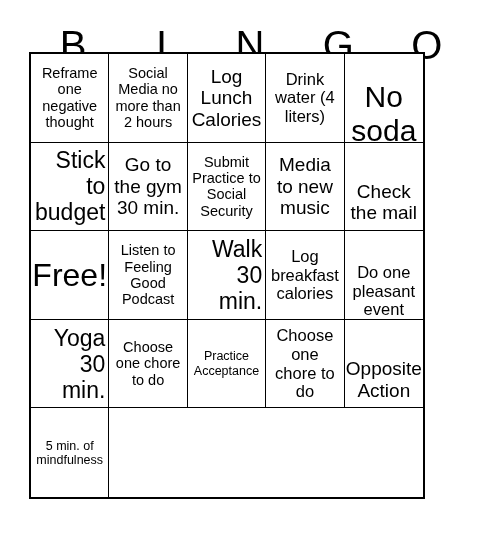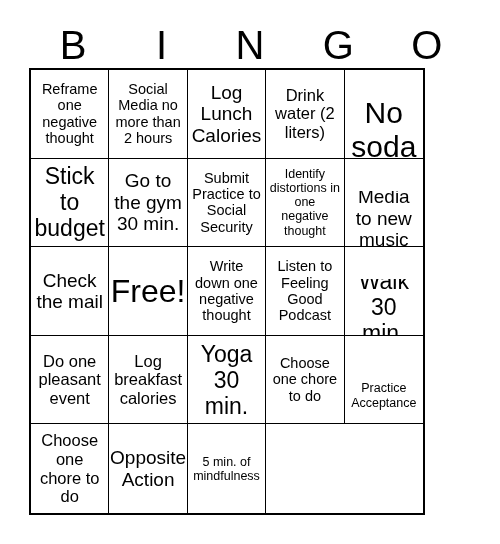--- a/index.html
+++ b/index.html
@@ -43,21 +43,21 @@
     font-weight: 400;
     letter-spacing: 0px;
     color: #000000;
     user-select: none;
   }
 
   
   .grid {
     position: absolute;
     left: 29px;
-    top: 68px;
+    top: 52px;
     width: 396px;
     height: 447px;
     box-sizing: border-box;
     border: 2px solid #000000;
     display: grid;
     grid-template-columns: repeat(5, 1fr);
     grid-template-rows: repeat(5, 1fr);
     background: #ffffff;
   }
 
@@ -81,21 +81,21 @@
     display: block;
     line-height: 1.13;
     word-wrap: break-word;
   }
 
   
   .fs-xs  .cell-text { font-size: 12.5px; }
   .fs-s   .cell-text { font-size: 14.5px; }
   .fs-m   .cell-text { font-size: 16.5px; }
   .fs-l   .cell-text { font-size: 19px; }
-  .fs-xl  .cell-text { font-size: 23px; }
+  .fs-xl  .cell-text { font-size: 23px; text-align: right; }
   .fs-xxl .cell-text { font-size: 30px; }
 
   .free .cell-text { font-size: 32px; }
 </style>
 </head>
 <body>
 
 <div class="card">
 
   <div class="header-row">
@@ -110,60 +110,54 @@
       <div class="cell fs-s">
         <span class="cell-text">Reframe one negative thought</span>
       </div>
       <div class="cell fs-s">
         <span class="cell-text">Social Media no more than 2 hours</span>
       </div>
       <div class="cell fs-l">
         <span class="cell-text">Log Lunch Calories</span>
       </div>
       <div class="cell fs-m">
-        <span class="cell-text">Drink water (2 liters)</span>
+        <span class="cell-text">Drink water (4 liters)</span>
       </div>
       <div class="cell fs-xxl">
         <span class="cell-text">No soda</span>
       </div>
       <div class="cell fs-xl">
         <span class="cell-text">Stick to budget</span>
       </div>
       <div class="cell fs-l">
         <span class="cell-text">Go to the gym 30 min.</span>
       </div>
       <div class="cell fs-s">
         <span class="cell-text">Submit Practice to Social Security</span>
       </div>
-      <div class="cell fs-xs">
-        <span class="cell-text">Identify distortions in one negative thought</span>
-      </div>
       <div class="cell fs-l">
         <span class="cell-text">Media to new music</span>
       </div>
       <div class="cell fs-l">
         <span class="cell-text">Check the mail</span>
       </div>
       <div class="cell free">
         <span class="cell-text">Free!</span>
       </div>
       <div class="cell fs-s">
-        <span class="cell-text">Write down one negative thought</span>
-      </div>
-      <div class="cell fs-s">
         <span class="cell-text">Listen to Feeling Good Podcast</span>
       </div>
       <div class="cell fs-xl">
         <span class="cell-text">Walk 30 min.</span>
       </div>
       <div class="cell fs-m">
-        <span class="cell-text">Do one pleasant event</span>
+        <span class="cell-text">Log breakfast calories</span>
       </div>
       <div class="cell fs-m">
-        <span class="cell-text">Log breakfast calories</span>
+        <span class="cell-text">Do one pleasant event</span>
       </div>
       <div class="cell fs-xl">
         <span class="cell-text">Yoga 30 min.</span>
       </div>
       <div class="cell fs-s">
         <span class="cell-text">Choose one chore to do</span>
       </div>
       <div class="cell fs-xs">
         <span class="cell-text">Practice Acceptance</span>
       </div>

